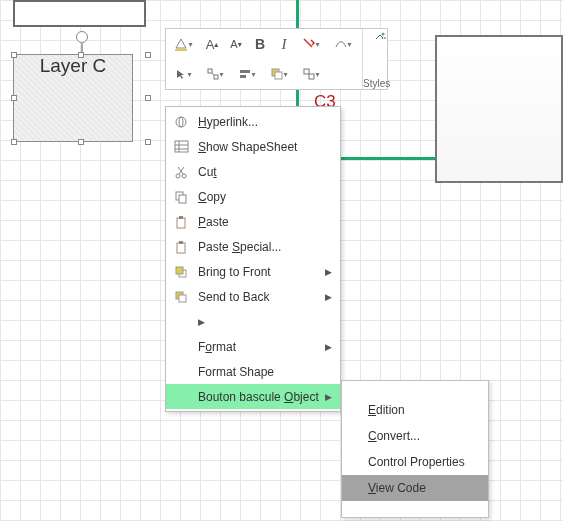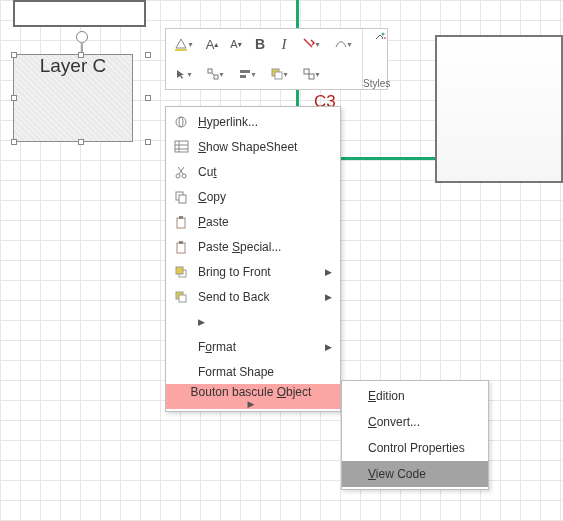--- a/index.html
+++ b/index.html
@@ -44,30 +44,30 @@
 .dd { width:7px; font-size:8px; color:#777; }
 .styles-sect { width:44px; border-left:1px solid #dcdcdc; display:flex; flex-direction:column;
   align-items:center; justify-content:center; font-size:10px; color:#666; cursor:pointer;gap:36px; }
 .styles-sect svg { margin-bottom:3px; }
 
 
 .menu { position:absolute; left:165px; top:106px; width:176px; background:#fff;
   border:1px solid #bfbfbf; box-shadow:2px 2px 4px rgba(0,0,0,.15); padding:2px 0; }
 .menu-item { height:25px; display:flex; align-items:center; padding:0 8px 0 4px; cursor:default;
   font-size:12px; color:#333; position:relative; }
-.menu-item:hover, .menu-item.hl { background:#fca5a5;flex-direction:column; }
+.menu-item:hover, .menu-item.hl { background:#86efac; }
 .menu-icon { width:22px; height:18px; display:flex; align-items:center; justify-content:center;
   margin-right:6px; }
 .menu-label { flex:1; }
 .menu-arrow { font-size:9px; color:#555; }
 u.mn { text-decoration:underline; }
 
 
 .submenu { position:absolute; left:341px; top:380px; width:148px; background:#fff;
-  border:1px solid #bfbfbf; box-shadow:2px 2px 4px rgba(0,0,0,.15); padding:2px 0; }
+  border:1px solid #bfbfbf; box-shadow:2px 2px 4px rgba(0,0,0,.15); padding:16px 0; }
 .sub-item { height:26px; display:flex; align-items:center; padding:0 10px 0 26px; cursor:default;
   font-size:12px; color:#333; }
 .sub-item:hover, .sub-item.hl { background:#a3a3a3; }
 </style>
 </head>
 <body>
 
 <div class="grid"></div>
 
 <div class="shape-upper"></div>

